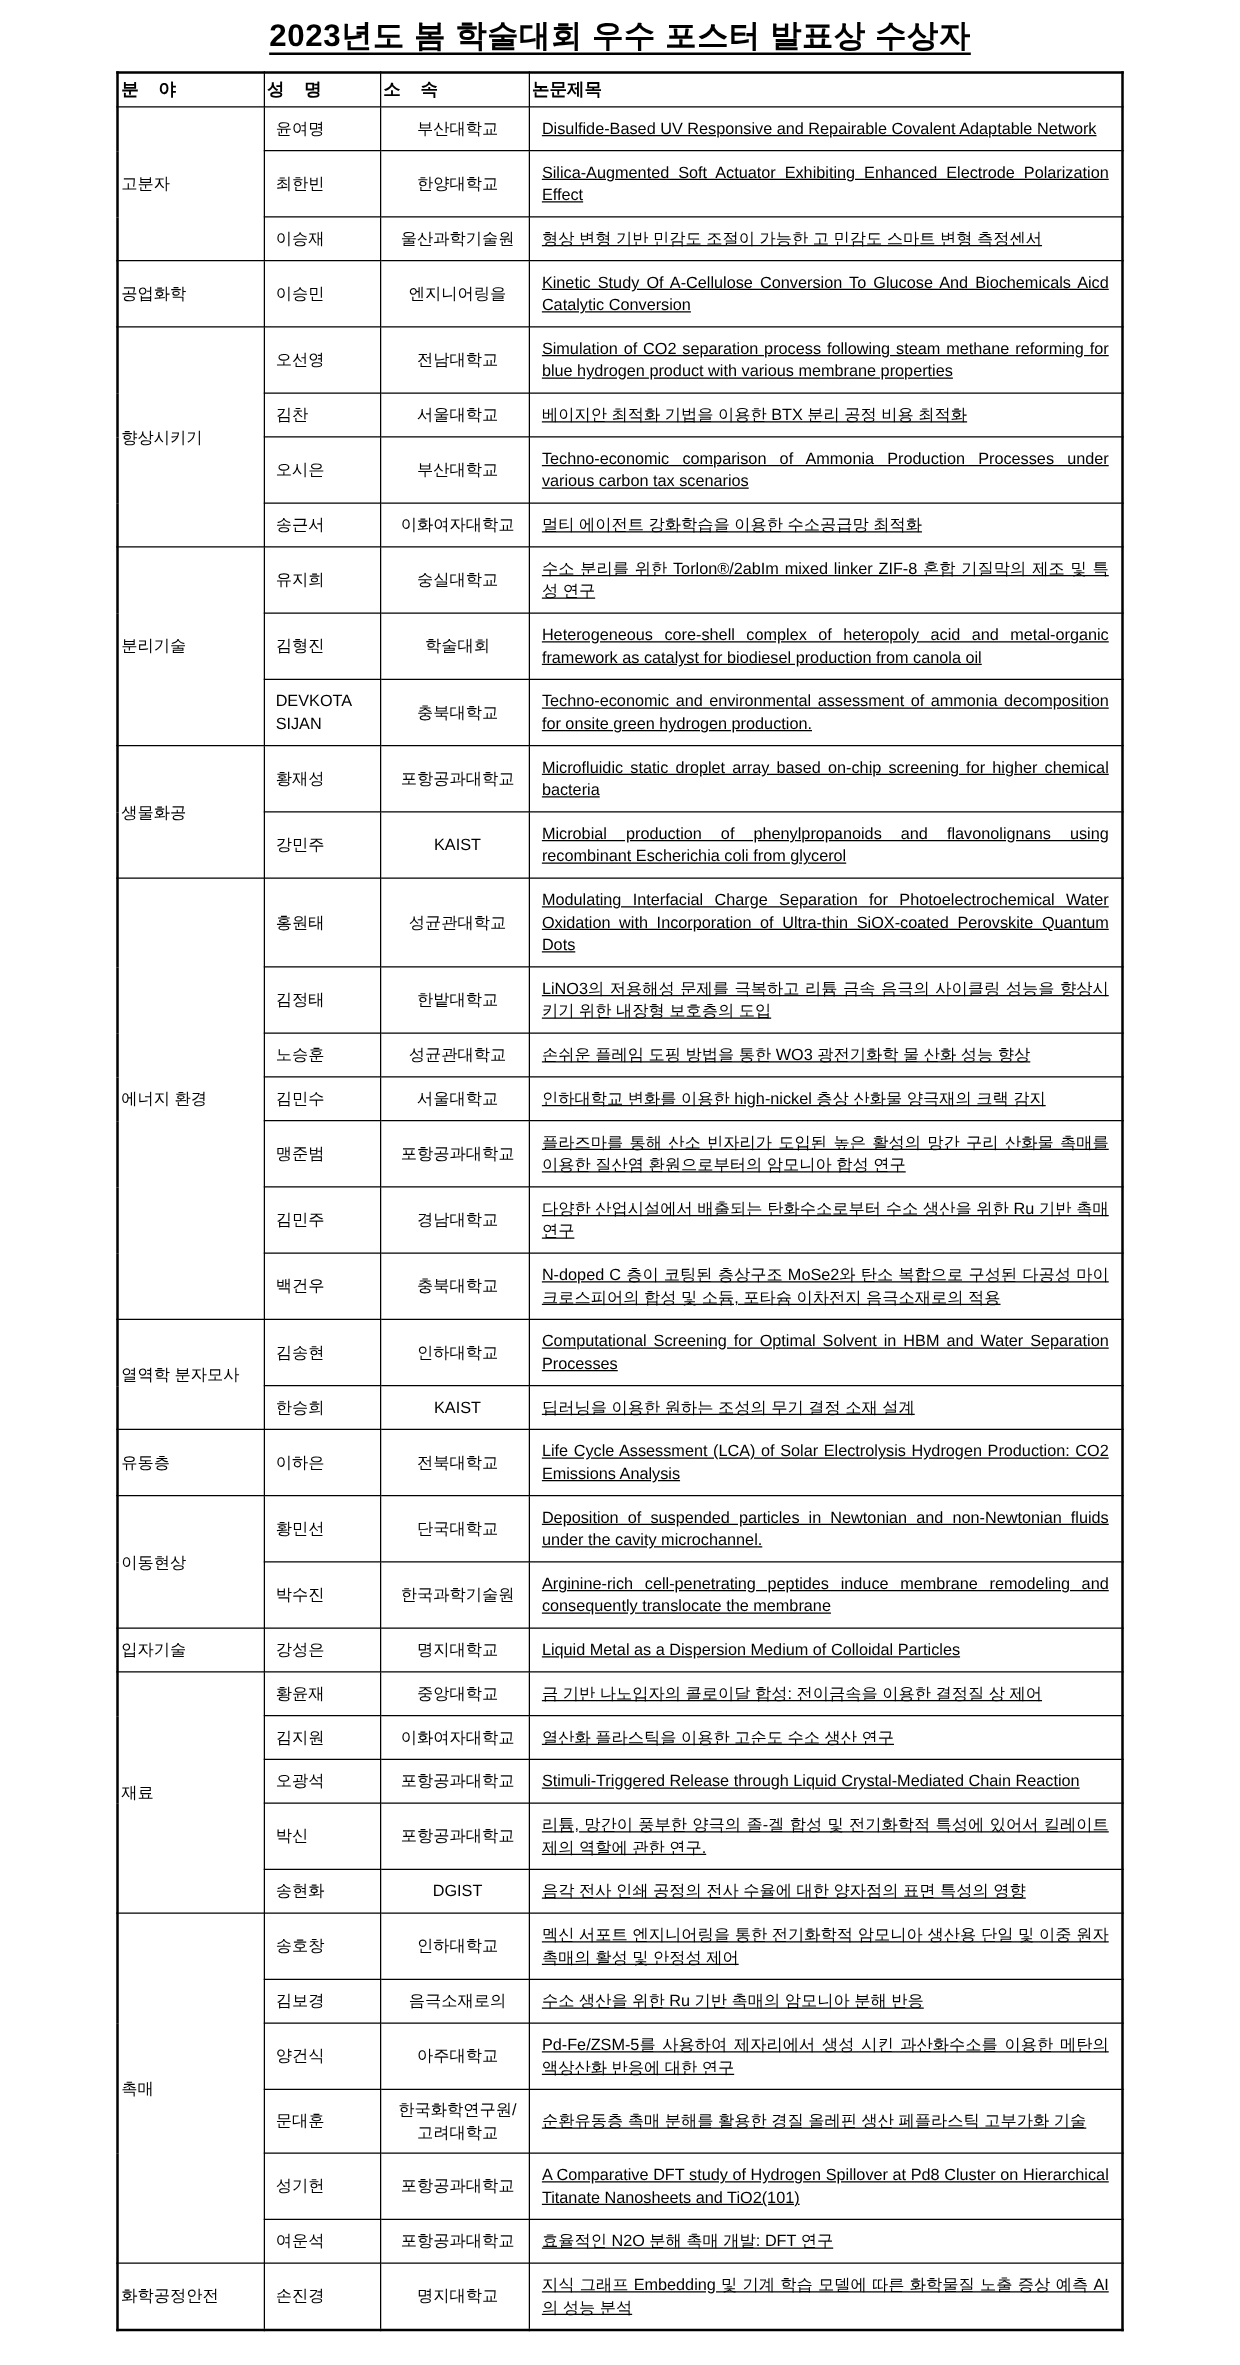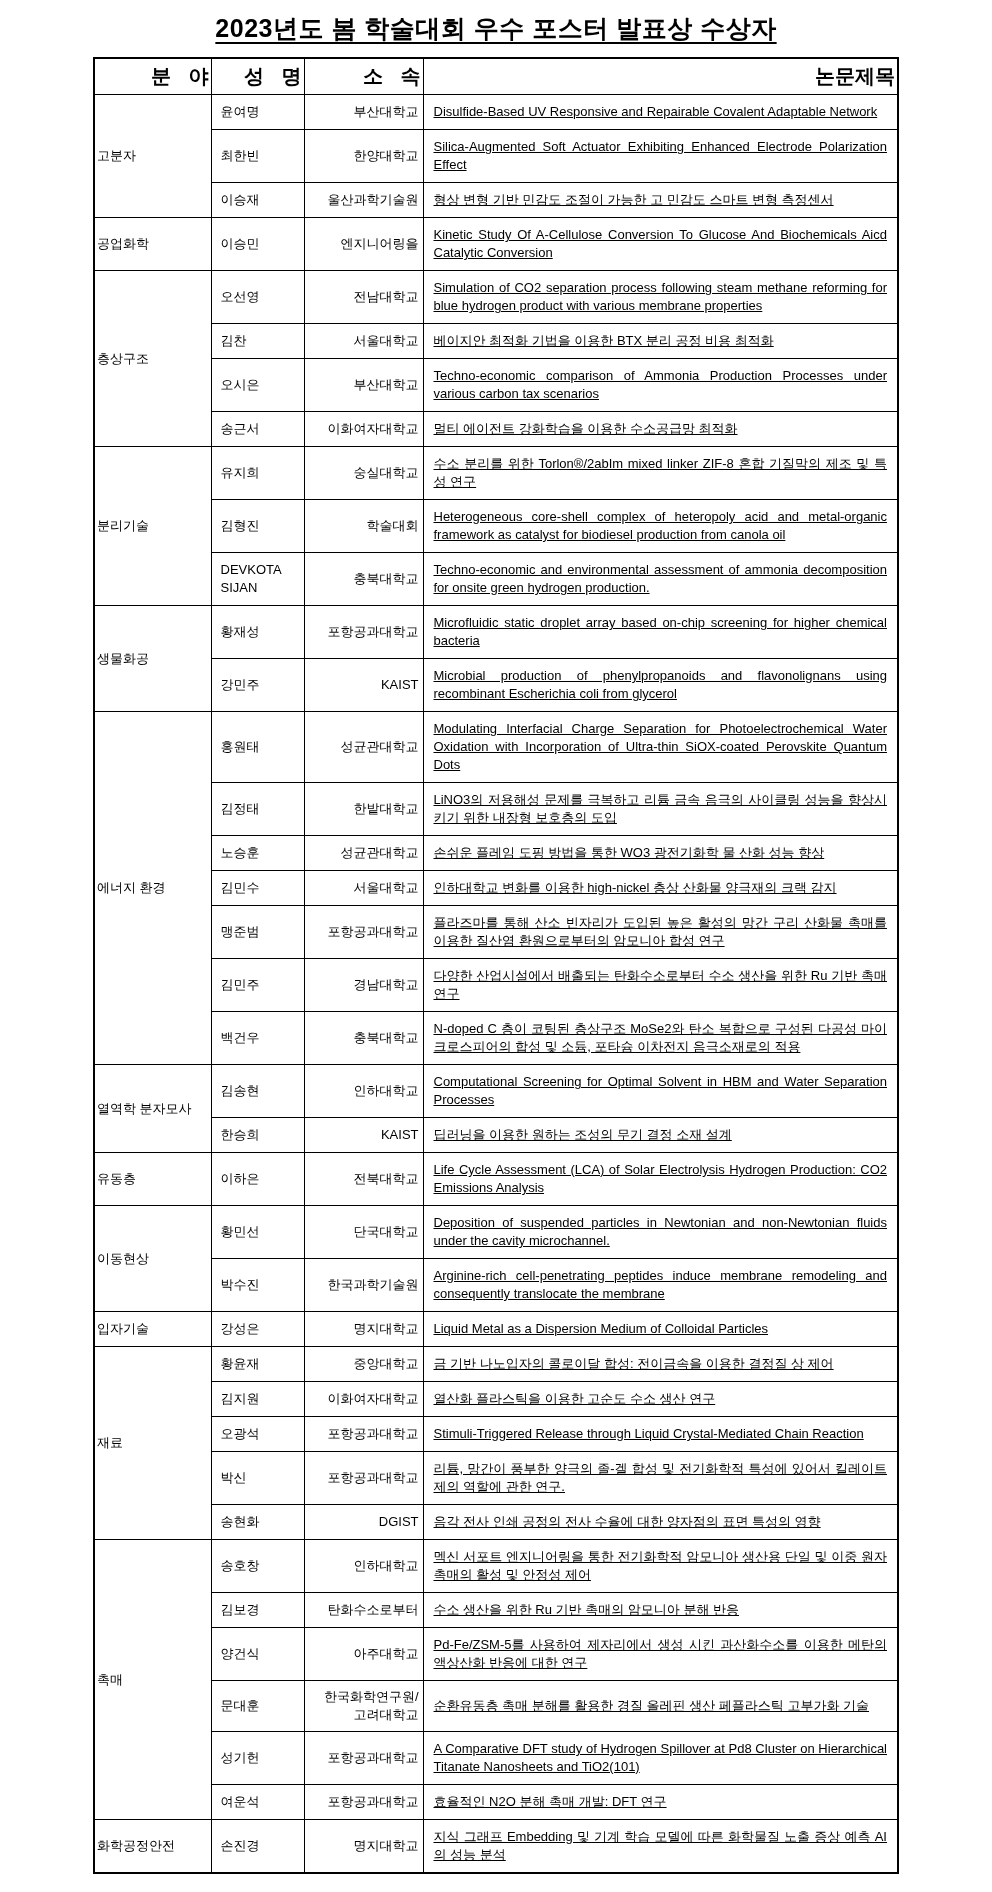--- a/index.html
+++ b/index.html
@@ -36,39 +36,39 @@
   }
   table.awards th,
   table.awards td {
     border: 1px solid #000000;
     font-size: 13px;
     vertical-align: middle;
     box-sizing: border-box;
   }
   table.awards th {
     font-weight: bold;
-    text-align: right;
+    text-align: left;
     word-spacing: 12px;
     padding: 4px 2px;
     height: 25px;
-    font-size: 20px;
+    font-size: 14px;
   }
   td.field-cell {
     text-align: left;
     padding: 6px 2px;
     line-height: 18px;
   }
   td.name-cell {
     text-align: left;
     padding: 7px 6px 7px 9px;
     line-height: 18px;
     word-break: break-word;
   }
   td.affiliation-cell {
-    text-align: right;
+    text-align: center;
     padding: 7px 4px 7px 9px;
     line-height: 18px;
     word-break: break-word;
   }
   td.paper-title-cell {
     text-align: justify;
     padding: 8px 10px;
     line-height: 18px;
     word-break: break-word;
     text-decoration: underline;
@@ -117,21 +117,21 @@
           <td class="affiliation-cell">울산과학기술원</td>
           <td class="paper-title-cell">형상 변형 기반 민감도 조절이 가능한 고 민감도 스마트 변형 측정센서</td>
         </tr>
         <tr>
           <td class="field-cell" rowspan="1">공업화학</td>
           <td class="name-cell">이승민</td>
           <td class="affiliation-cell">엔지니어링을</td>
           <td class="paper-title-cell">Kinetic Study Of A-Cellulose Conversion To Glucose And Biochemicals Aicd Catalytic Conversion</td>
         </tr>
         <tr>
-          <td class="field-cell" rowspan="4">층상구조</td>
+          <td class="field-cell" rowspan="4">향상시키기</td>
           <td class="name-cell">오선영</td>
           <td class="affiliation-cell">전남대학교</td>
           <td class="paper-title-cell">Simulation of CO2 separation process following steam methane reforming for blue hydrogen product with various membrane properties</td>
         </tr>
         <tr>
           <td class="name-cell">김찬</td>
           <td class="affiliation-cell">서울대학교</td>
           <td class="paper-title-cell">베이지안 최적화 기법을 이용한 BTX 분리 공정 비용 최적화</td>
         </tr>
         <tr>
@@ -268,21 +268,21 @@
           <td class="paper-title-cell">음각 전사 인쇄 공정의 전사 수율에 대한 양자점의 표면 특성의 영향</td>
         </tr>
         <tr>
           <td class="field-cell" rowspan="6">촉매</td>
           <td class="name-cell">송호창</td>
           <td class="affiliation-cell">인하대학교</td>
           <td class="paper-title-cell">멕신 서포트 엔지니어링을 통한 전기화학적 암모니아 생산용 단일 및 이중 원자 촉매의 활성 및 안정성 제어</td>
         </tr>
         <tr>
           <td class="name-cell">김보경</td>
-          <td class="affiliation-cell">탄화수소로부터</td>
+          <td class="affiliation-cell">음극소재로의</td>
           <td class="paper-title-cell">수소 생산을 위한 Ru 기반 촉매의 암모니아 분해 반응</td>
         </tr>
         <tr>
           <td class="name-cell">양건식</td>
           <td class="affiliation-cell">아주대학교</td>
           <td class="paper-title-cell">Pd-Fe/ZSM-5를 사용하여 제자리에서 생성 시킨 과산화수소를 이용한 메탄의 액상산화 반응에 대한 연구</td>
         </tr>
         <tr>
           <td class="name-cell">문대훈</td>
           <td class="affiliation-cell">한국화학연구원/고려대학교</td>

